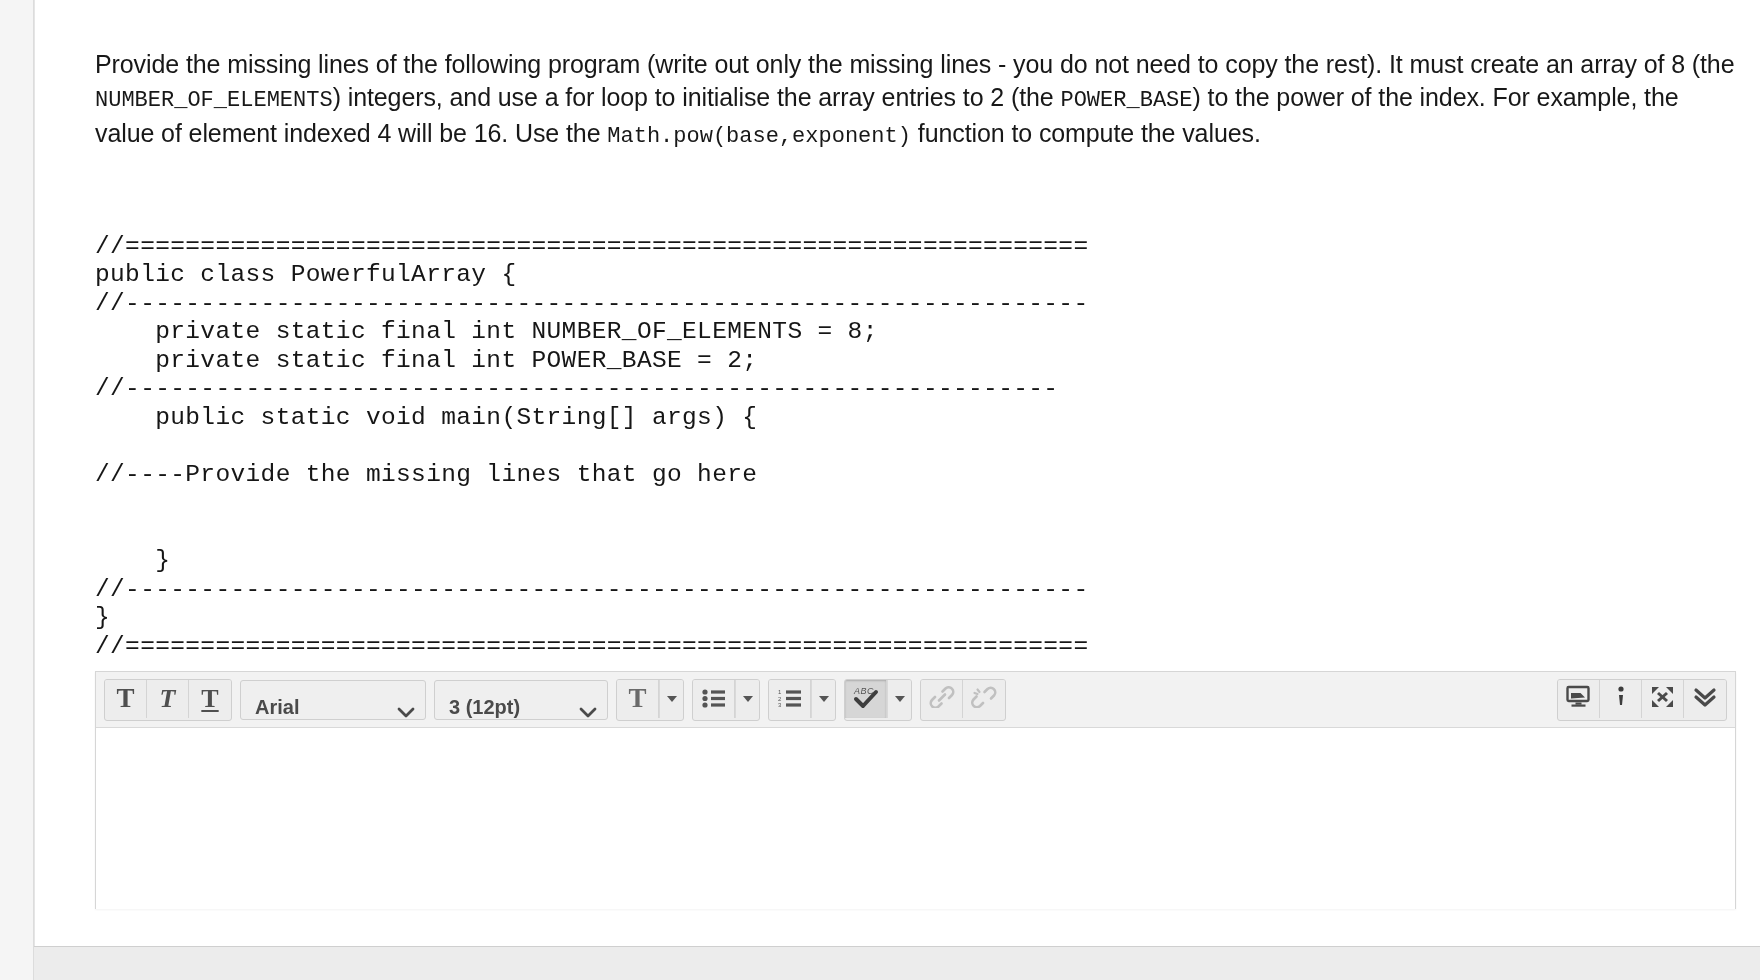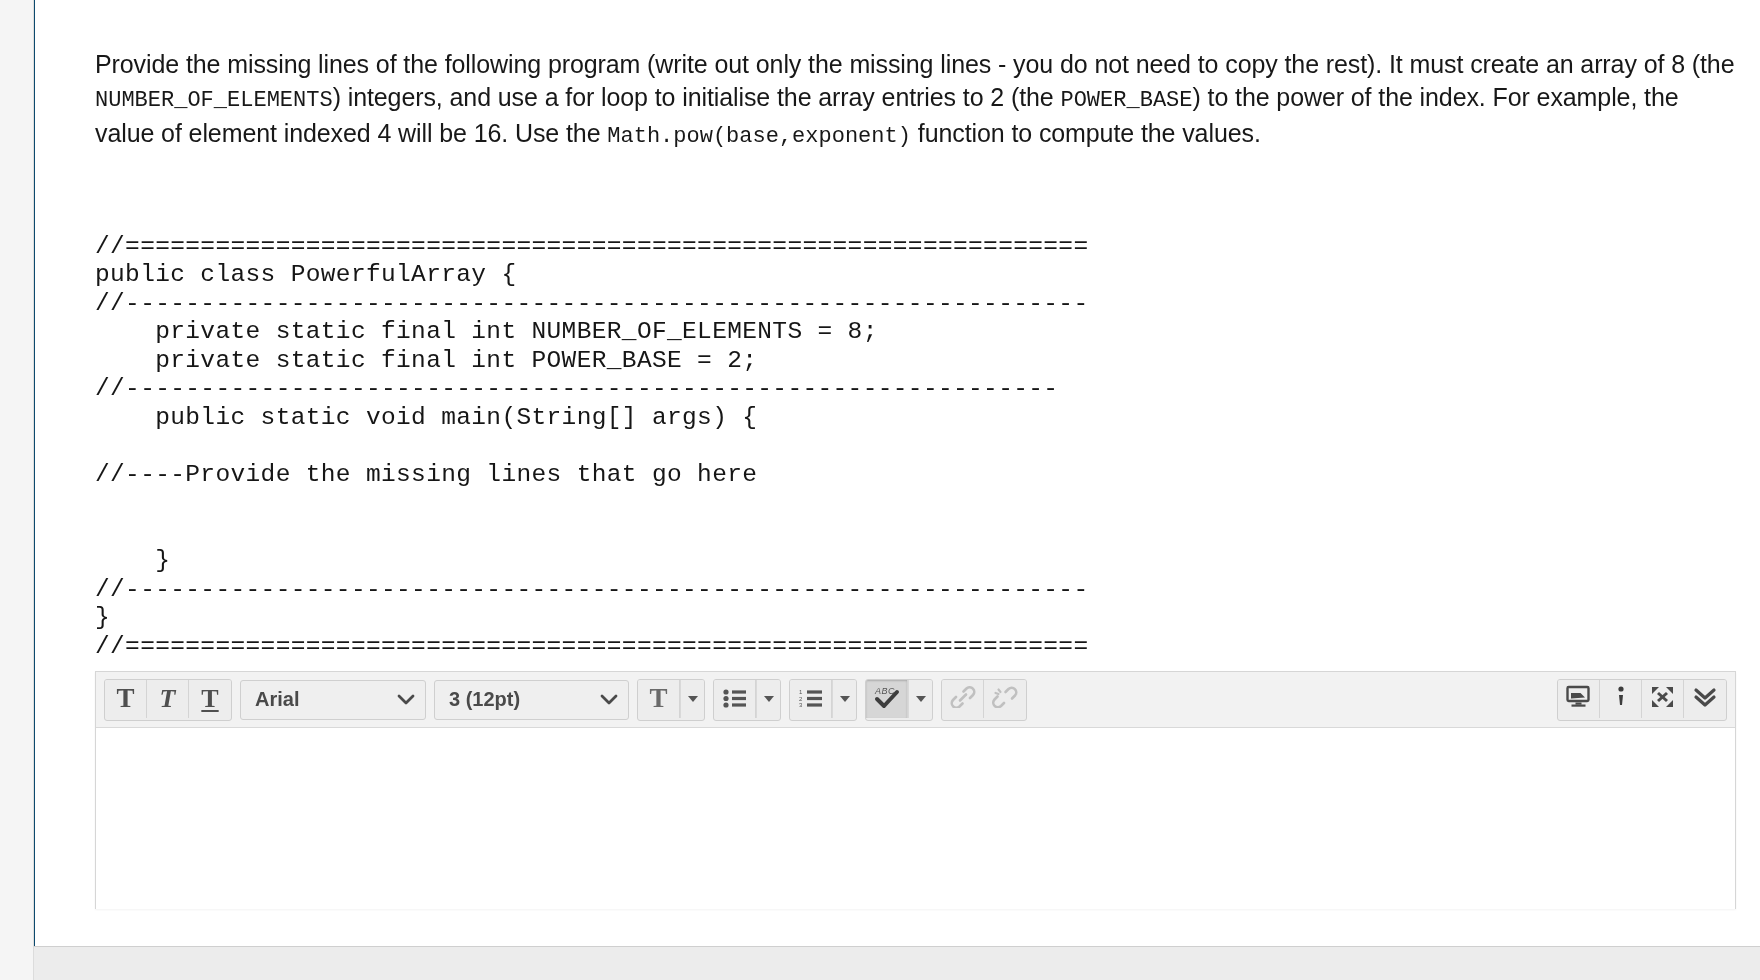--- a/index.html
+++ b/index.html
@@ -12,21 +12,21 @@
     height: 980px;
     overflow: hidden;
     font-family: "Liberation Sans", sans-serif;
     position: relative;
   }
 
   
   #page {
     position: absolute;
     inset: 0;
-    background: #0c4a6e;
+    background: #e5e5e5;
   }
   #left-gutter {
     position: absolute;
     left: 0; top: 0;
     width: 34px;
     height: 980px;
     background: #f5f5f5;
     border-right: 1px solid #dcdcdc;
     box-sizing: border-box;
   }
@@ -154,31 +154,31 @@
   .und-T  { font-family: "Liberation Serif", serif; font-weight: bold; font-size: 26px; text-decoration: underline; text-underline-offset: 3px; }
   .color-T { font-family: "Liberation Serif", serif; font-weight: bold; font-size: 27px; color: #6a6a6a; }
 
   .sel {
     height: 40px;
     min-width: 100px;
     border: 1px solid #cfcfcf;
     border-radius: 3px;
     background: #efefef;
     display: flex;
-    align-items: center;
+    align-items: flex-end;
     padding: 0 10px 0 14px;
     box-sizing: border-box;
     font-size: 20px;
     font-weight: bold;
     color: #4a4a4a;
   }
   .sel .lbl { flex: 1 1 auto; white-space: nowrap; }
   .sel .chev { margin-left: 18px; }
   #font-family-select { width: 186px; }
-  #font-size-select { width: 195px; }
+  #font-size-select { width: 174px; }
 
   .chev-svg { display: block; }
 
   .icon-list { display: block; }
 
   #editor-body {
     height: 181px;
     background: #ffffff;
   }
 </style>

